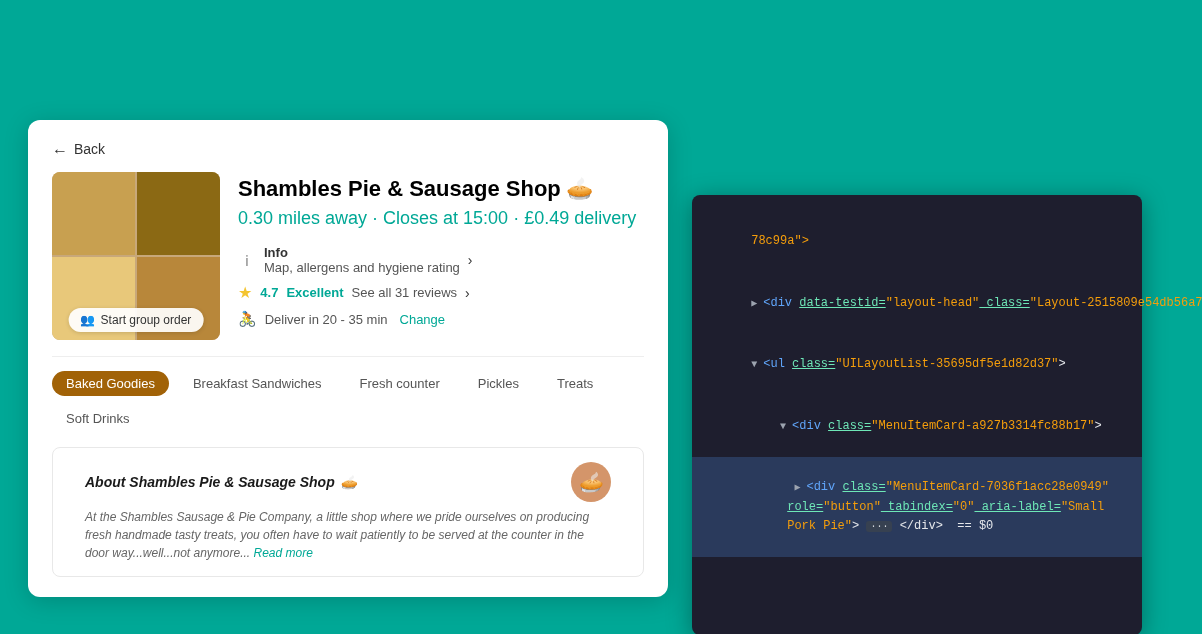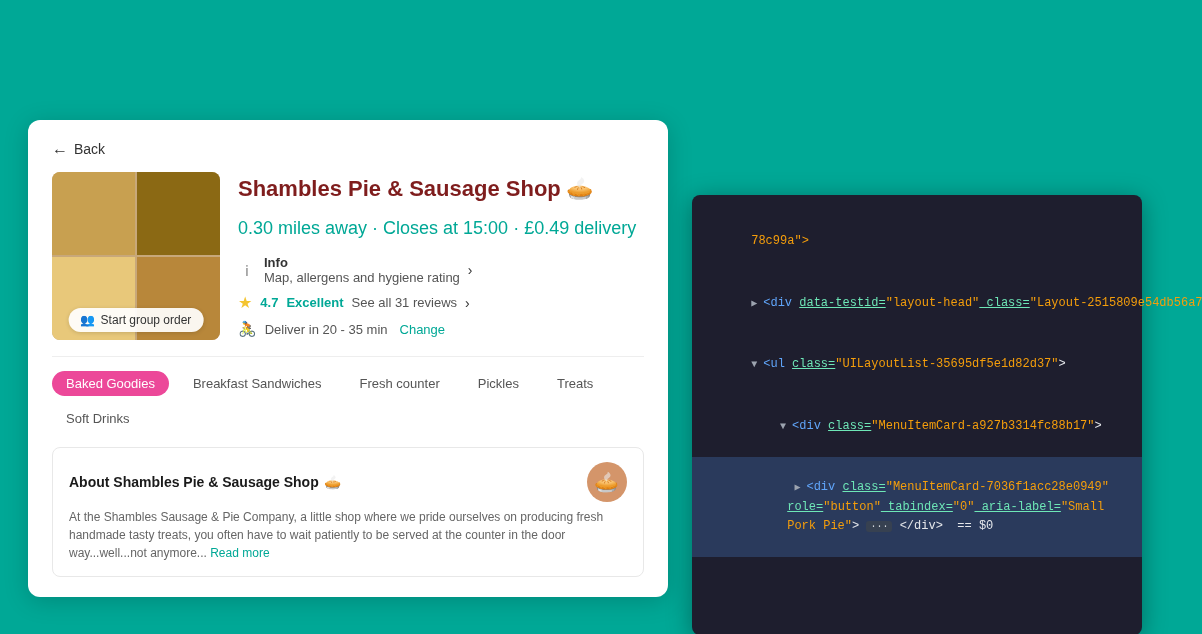--- a/index.html
+++ b/index.html
@@ -113,22 +113,22 @@
     }
 
     .restaurant-info {
       flex: 1;
       padding-top: 4px;
     }
 
     .restaurant-name {
       font-size: 22px;
       font-weight: 700;
-      color: #7f1d1d;
-      margin-bottom: 16px;
+      color: #000000;
+      margin-bottom: 6px;
       display: flex;
       align-items: center;
       gap: 6px;
     }
 
     .cuisine-tags {
       font-size: 13px;
       color: #555;
       margin-bottom: 4px;
     }
@@ -220,29 +220,30 @@
       padding: 5px 14px;
       border-radius: 20px;
       font-size: 13px;
       font-weight: 500;
       cursor: pointer;
       border: none;
       background: transparent;
       color: #555;
     }
     .cat-pill.active {
-      background: #ec4899;
+      background: #a16207;
       color: #fff;
     }
 
     
     .about-section {
       border: 1px solid #e8e8e8;
       border-radius: 8px;
-      padding: 14px 16px;
+      padding: 14px 32px;
+      font-style: italic;
     }
     .about-header {
       display: flex;
       align-items: center;
       justify-content: space-between;
       margin-bottom: 6px;
     }
     .about-title {
       font-size: 14px;
       font-weight: 600;

